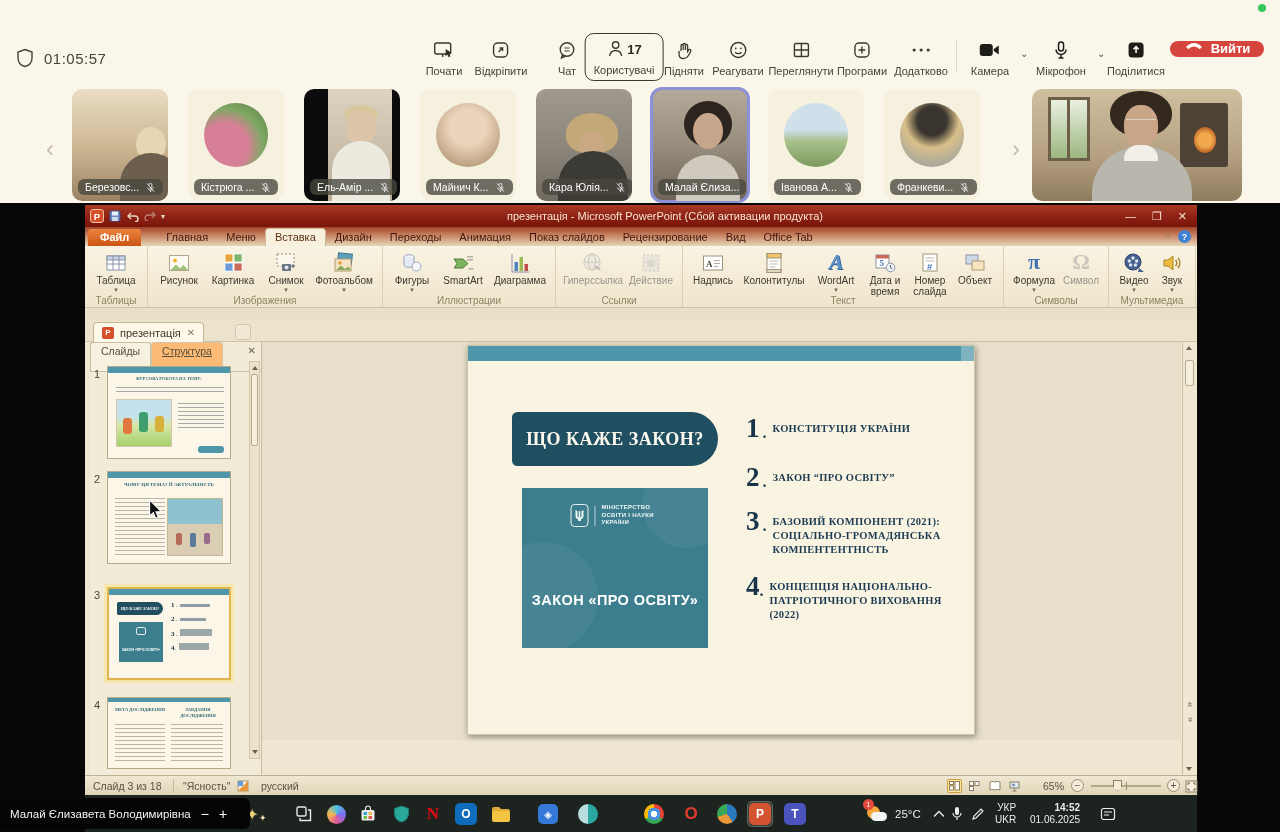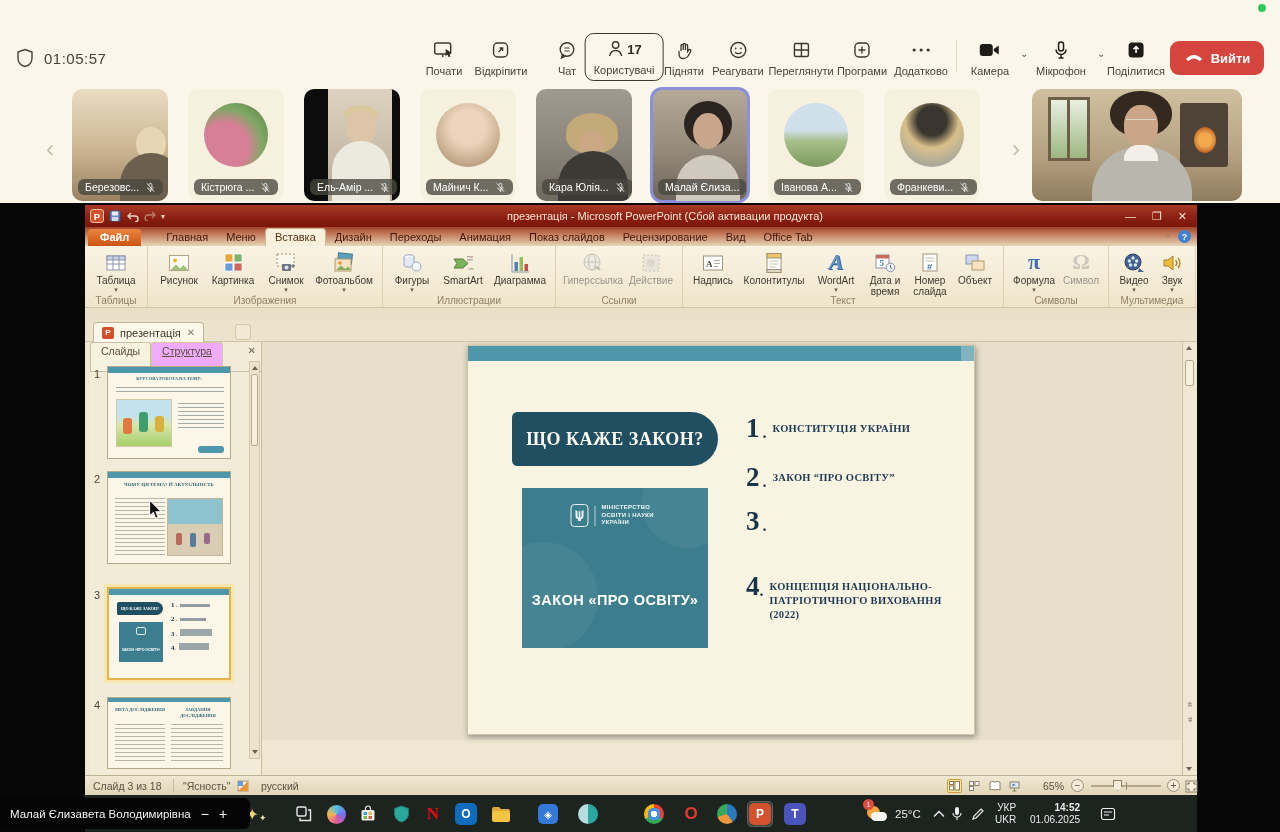--- a/index.html
+++ b/index.html
@@ -12,22 +12,22 @@
   .greendot { position:absolute; left:1258px; top:4px; width:8px; height:8px; border-radius:50%; background:#34c759; }
   .timer { position:absolute; left:44px; top:50px; font-size:15px; color:#45433a; letter-spacing:.5px; }
   .shield { position:absolute; left:16px; top:48px; }
   .mt-btn { position:absolute; top:38px; transform:translateX(-50%); text-align:center; width:max-content; cursor:default; }
   .mt-ic { height:24px; display:flex; align-items:center; justify-content:center; gap:3px; }
   .mt-lb { font-size:11px; color:#45433a; margin-top:3px; white-space:nowrap; }
   .mt-btn.boxed { border:1.5px solid #3a382f; border-radius:9px; padding:3px 8px 4px; top:33px; }
   .mt-count { font-size:13px; font-weight:bold; color:#2f2d26;text-align:right; }
   .mt-sep { position:absolute; left:956px; top:40px; width:1px; height:32px; background:#ddd6c2; }
   .chev-sm { position:absolute; top:48px; color:#55534a; font-size:10px; }
-  .leave-btn { position:absolute; left:1170px; top:41px; width:94px; height:34px; background:#d6453d; border-radius:9px;
-    display:flex; align-items:center; justify-content:center; gap:7px; color:#fff; font-size:13px; font-weight:bold; }
+  .leave-btn { position:absolute; left:1170px; top:41px; width:94px; height:16px; background:#d6453d; border-radius:9px;
+    display:flex; justify-content:center; gap:7px; color:#fff; font-size:13px; font-weight:bold; }
 
   
   .strip { position:absolute; left:0; top:85px; width:1280px; height:118px; background:#faf6ea; }
   .sc { position:absolute; top:50px; font-size:24px; color:#c4bdab; }
   .tile { position:absolute; top:4px; width:96px; height:112px; border-radius:10px; overflow:hidden; background:#222; }
   .tile.active { outline:3px solid #8b90d8; outline-offset:-1px; }
   .tile .fig { position:absolute; left:0; top:0; width:100%; height:100%; }
   .head { position:absolute; border-radius:50%; }
   .bod  { position:absolute; border-radius:40px 40px 0 0; }
   .npill { position:absolute; left:6px; bottom:6px; background:rgba(72,70,62,.78); border-radius:6px; padding:2px 7px;
@@ -106,21 +106,21 @@
     display:flex;align-items:center;justify-content:center; }
   .dtab .x { color:#8b8068; font-size:10px; }
   .newtab { position:absolute; left:150px; top:4px; width:16px; height:16px; border:1px solid #bdb194; border-radius:3px;
     background:#f6efd f; opacity:.55; background:#f6efdf; }
 
   
   .pane { position:absolute; left:5px; top:137px; width:172px; height:433px; background:#f2ebd8; border-right:1px solid #cabda0; }
   .ptabs { position:relative; height:30px; border-bottom:1px solid #cabda0; display:flex; }
   .ptab { font-size:10.5px; color:#57503f; padding:2px 10px; }
   .ptab.on { background:#f7f1df; border:1px solid #cabda0; border-bottom:none; border-radius:3px 3px 0 0; }
-  .ptab.off { background:#f0abfc; border:1px solid #d3c7aa; border-bottom:none; border-radius:3px 3px 0 0;text-decoration:underline; }
+  .ptab.off { background:#fdba74; border:1px solid #d3c7aa; border-bottom:none; border-radius:3px 3px 0 0;text-decoration:underline; }
   .pclose { position:absolute; right:5px; top:3px; color:#6a6454; font-size:10px; }
   .throw { position:absolute; left:4px; display:flex; gap:3px; }
   .tnum { font-size:11px; color:#4a4434; width:10px; padding-top:2px; }
   .thumb { width:124px; height:93px; background:#fbf6e8; border:1px solid #b5a98c; position:relative; overflow:hidden; }
   .throw.sel .thumb { border:2px solid #e0b54e; box-shadow:0 0 0 3px #f7e6ae; }
   .tbarr { position:absolute; left:0; top:0; width:100%; height:6px; background:#4e96aa; }
   .ttxt { font-family:"Liberation Serif","DejaVu Serif",serif; font-weight:bold; color:#2f6575; text-align:center; }
   .lines { background:repeating-linear-gradient(180deg, rgba(90,110,120,.55) 0 1.5px, transparent 1.5px 4px); }
   .lines.gray { background:repeating-linear-gradient(180deg, rgba(120,115,100,.5) 0 1.5px, transparent 1.5px 4px); }
   .pscroll { position:absolute; right:1px; top:19px; width:11px; height:398px; background:#ece3cc; border:1px solid #d3c7aa; }
@@ -832,20 +832,21 @@
           <span class="itxt">КОНСТИТУЦІЯ УКРАЇНИ</span>
         </div>
         <div class="s-item" style="top:119px">
           <span class="inum">2</span>
             <span class="idot">.</span>
           <span class="itxt">ЗАКОН “ПРО ОСВІТУ”</span>
         </div>
         <div class="s-item" style="top:163px">
           <span class="inum">3</span>
             <span class="idot">.</span>
+          <span class="itxt">БАЗОВИЙ КОМПОНЕНТ (2021): СОЦІАЛЬНО-ГРОМАДЯНСЬКА КОМПЕНТЕНТНІСТЬ</span>
         </div>
         <div class="s-item" style="top:228px">
           <span class="inum">4</span>
             <span class="idot" style="margin-left:0">.</span>
           <span class="itxt">КОНЦЕПЦІЯ НАЦІОНАЛЬНО-ПАТРІОТИЧНОГО ВИХОВАННЯ (2022)</span>
         </div>
       </div>
     </div>
 
     <div class="vscroll">

